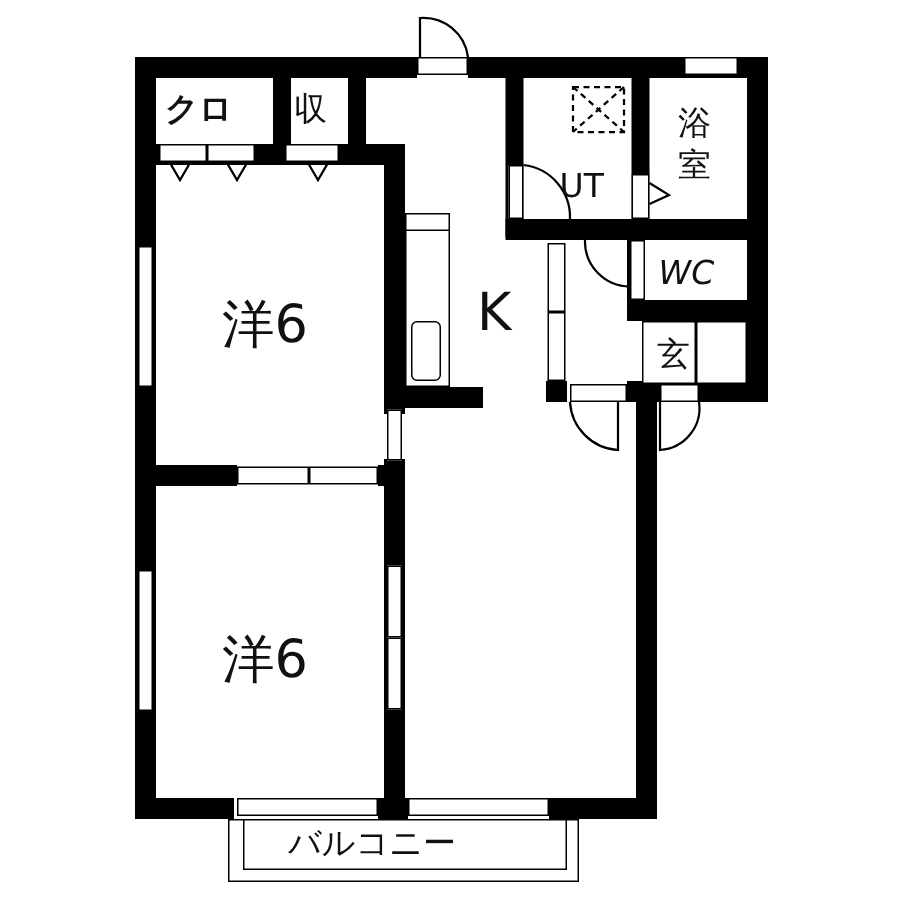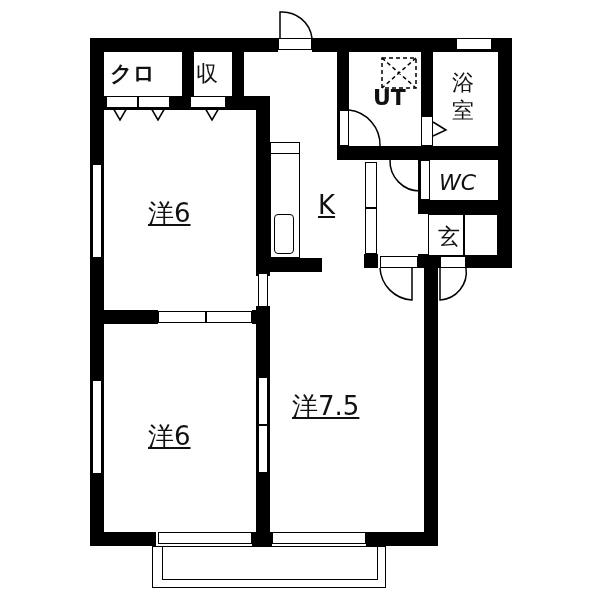--- a/index.html
+++ b/index.html
@@ -1,21 +1,21 @@
 <!DOCTYPE html>
 <html><head>
 <meta charset="utf-8">
 <style>
   html,body{margin:0;padding:0;background:#fff;}
   body{width:600px;height:600px;position:relative;overflow:hidden;font-family:"DejaVu Sans","Liberation Sans",sans-serif;}
   .plan{position:absolute;left:0;top:0;width:600px;height:600px;}
   .w{position:absolute;background:#000;}
   .win{position:absolute;background:#fff;border:1.5px solid #000;box-sizing:border-box;}
   .lbl{position:absolute;color:#111;white-space:nowrap;line-height:1;}
-  .room{font-size:26px;text-decoration:underline;}
+  .room{font-size:35px;}
   .small{font-size:22px;}
   svg.ov{position:absolute;left:0;top:0;width:600px;height:600px;pointer-events:none;}
 </style>
 </head>
 <body>
 
 <div class="plan">
 
   <div class="w" style="left:90px;top:38px;width:188px;height:14px;"></div>
   <div class="w" style="left:312px;top:38px;width:200px;height:14px;"></div>
@@ -93,20 +93,20 @@
       <path d="M113 108 L127 108 L120 120 Z"></path>
       <path d="M151 108 L165 108 L158 120 Z"></path>
       <path d="M205 108 L219 108 L212 120 Z"></path>
     </g>
   </svg>
 
   <span class="lbl small" style="left:110px;top:63px;font-weight:bold;">クロ</span>
   <span class="lbl small" style="left:196px;top:63px;">収</span>
   <span class="lbl room" style="left:148px;top:200px;">洋6</span>
   <span class="lbl room" style="left:318px;top:192px;">K</span>
-  <span class="lbl small" style="left:373px;top:87px;font-weight:bold;">UT</span>
+  <span class="lbl small" style="left:373px;top:114px;">UT</span>
   <span class="lbl small" style="left:452px;top:72px;">浴</span>
   <span class="lbl small" style="left:452px;top:100px;">室</span>
   <span class="lbl small" style="left:439px;top:172px;font-style:italic;">WC</span>
   <span class="lbl small" style="left:438px;top:226px;">玄</span>
   <span class="lbl room" style="left:148px;top:423px;">洋6</span>
-  <span class="lbl room" style="left:292px;top:393px;">洋7.5</span>
+  <span class="lbl small" style="left:192px;top:552px;">バルコニー</span>
 </div>
 
 </body></html>

